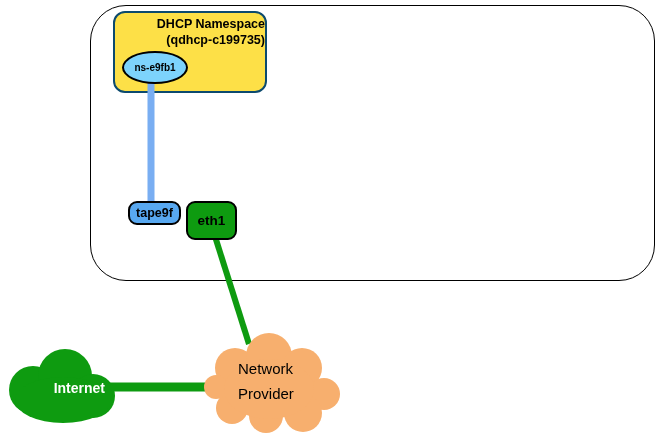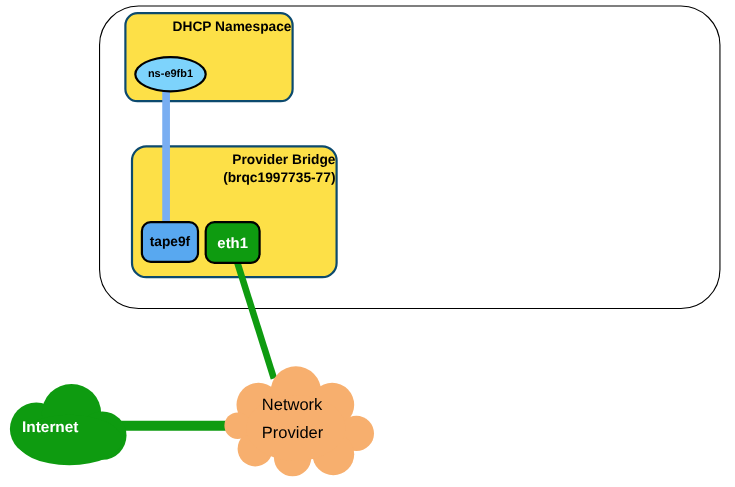--- a/index.html
+++ b/index.html
@@ -30,33 +30,33 @@
   
   .node{
     z-index:4;display:flex;align-items:center;justify-content:center;
     font-weight:bold;border:2px solid #000;box-sizing:border-box;
   }
   .ns-ellipse{
     left:122px;top:51px;width:66px;height:33px;border-radius:50%;
     background:#7dd3fc;font-size:10px;
   }
   .tap-box{
-    left:128px;top:201px;width:53px;height:38px;border-radius:9px;
+    left:128px;top:201px;width:53px;height:24px;border-radius:9px;
     background:#58A8F0;font-size:12.5px;
   }
   .eth-box{
     left:186px;top:201px;width:51px;height:39px;border-radius:9px;
-    background:#0E9B10;color:#ffffff;font-size:13.5px;
+    background:#0E9B10;color:#000000;font-size:13.5px;
   }
   
   .cloud{z-index:4;}
   .internet-cloud{left:5px;top:348px;width:112px;height:76px;}
   .provider-cloud{left:203px;top:332px;width:138px;height:102px;}
   .internet-label{
-    left:20px;top:380px;width:85px;text-align:left;
+    left:20px;top:380px;width:85px;text-align:right;
     color:#ffffff;font-weight:bold;font-size:14px;z-index:5;
   }
   .provider-label{
     left:238px;top:356px;width:90px;text-align:left;
     font-size:15px;line-height:25px;z-index:5;
   }
 </style>
 </head>
 <body>
 
@@ -66,33 +66,28 @@
 
   <svg class="abs lines" width="668" height="443" viewBox="0 0 668 443">
     <line x1="151" y1="68" x2="151" y2="218" stroke="#79AEF2" stroke-width="7"></line>
     <line x1="213" y1="230" x2="249" y2="344" stroke="#0E9B10" stroke-width="6"></line>
     <line x1="95" y1="387" x2="240" y2="387" stroke="#0E9B10" stroke-width="9"></line>
   </svg>
 
   <div class="abs orange-box dhcp-box">
     <div class="box-title">
       <div>DHCP Namespace</div>
+      <div>(qdhcp-c199735)</div>
     </div>
   </div>
 
   <div class="abs node ns-ellipse">
     <span>ns-e9fb1</span>
   </div>
 
-  <div class="abs orange-box bridge-box">
-    <div class="box-title">
-      <div>Provider Bridge</div>
-      <div>(brqc1997735-77)</div>
-    </div>
-  </div>
 
   <div class="abs node tap-box">
     <span>tape9f</span>
   </div>
 
   <div class="abs node eth-box">
     <span>eth1</span>
   </div>
 
   <svg class="abs cloud internet-cloud" width="112" height="76" viewBox="0 0 112 76">

